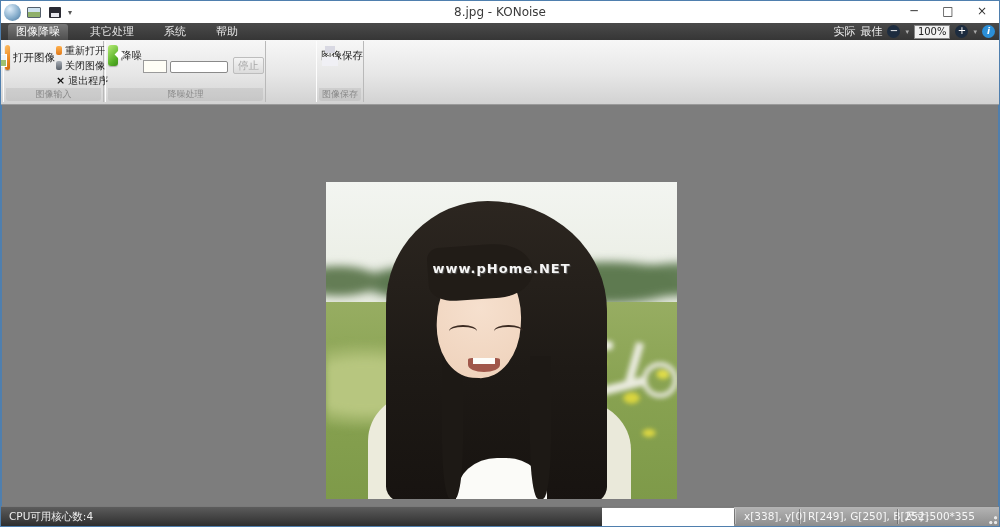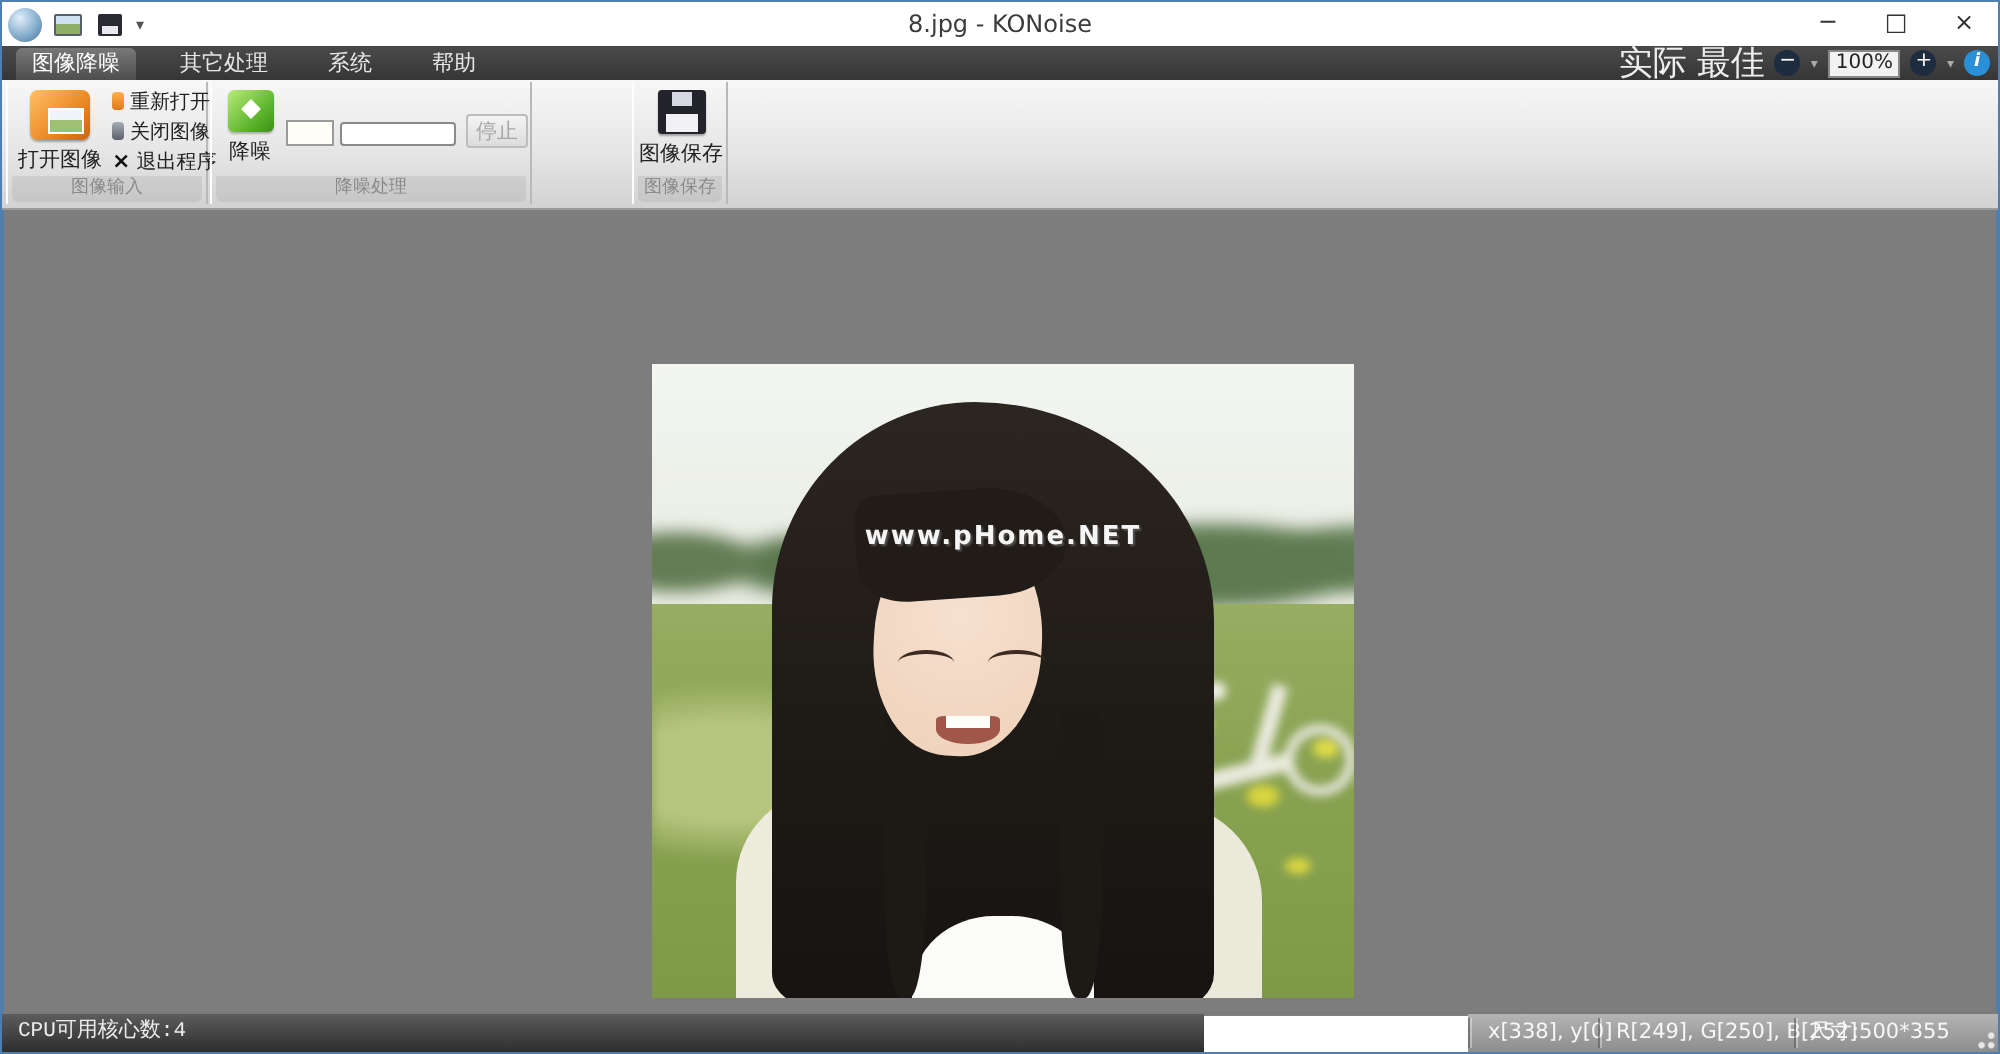--- a/index.html
+++ b/index.html
@@ -24,41 +24,41 @@
   .qat-caret { font-size:8px; color:#555; margin-left:1px; cursor:pointer; }
 
   
   .tabbar { position:absolute; left:0; top:22px; right:0; height:17px;
             background:linear-gradient(180deg,#4a4a4a,#363636); display:flex; align-items:flex-end; }
   .tab { height:16px; line-height:16px; padding:0 8px; font-size:11px; color:#e6e6e6; cursor:pointer; white-space:nowrap; }
   .tab.active { background:linear-gradient(180deg,#787878,#4e4e4e); border-radius:3px 3px 0 0; color:#fff; }
   .tab + .tab { margin-left:14px; }
   .tab:first-child { margin-left:7px; }
   .viewctrl { position:absolute; right:4px; top:0; height:17px; display:flex; align-items:center; gap:5px; }
-  .vlabel { font-size:17px; color:#eee; cursor:pointer; }
+  .vlabel { font-size:11px; color:#eee; cursor:pointer; }
   .zbtn { width:13px; height:13px; border-radius:50%; background:#1d2c3f; color:#fff; font-size:10px;
           line-height:12px; text-align:center; cursor:pointer; }
   .vcaret { font-size:7px; color:#aaa; cursor:pointer; }
   .zval { background:#f2f2f2; border:1px solid #888; color:#222; font-size:10px; line-height:12px;
           padding:0 3px; height:14px; cursor:pointer; }
   .zinfo { width:13px; height:13px; border-radius:50%; background:#2b8fd8; color:#fff; font-size:9px;
            font-style:italic; font-weight:bold; line-height:13px; text-align:center; cursor:pointer; }
 
   
   .ribbon { position:absolute; left:0; top:39px; right:0; height:65px;
             background:linear-gradient(180deg,#f7f7f7,#e6e6e6 55%,#d2d2d2); border-bottom:1px solid #9a9a9a; }
   .rgroup { position:absolute; top:1px; bottom:2px; border-right:1px solid #b9b9b9; border-left:1px solid #fdfdfd; }
   .g-input   { left:2px;   width:101px; }
   .g-denoise { left:104px; width:161px; }
   .g-size    { left:266px; width:48px;  }
   .g-save    { left:315px; width:48px;  }
   .gcaption { position:absolute; left:2px; right:2px; bottom:1px; height:13px; line-height:13px;
               text-align:center; font-size:9px; color:#8a8a8a; background:rgba(140,140,140,0.18);
               border-radius:0 0 3px 3px; white-space:nowrap; overflow:hidden; }
-  .bigbtn { position:absolute; display:flex; flex-direction:column; align-items:center; justify-content:flex-start;
+  .bigbtn { position:absolute; display:flex; flex-direction:row; align-items:center; justify-content:flex-start;
             gap:3px; cursor:pointer; padding-top:3px; }
   .biglabel { font-size:10.5px; color:#222; white-space:nowrap; }
   .smallcol { position:absolute; left:52px; top:2px; width:49px; }
   .smallbtn { display:flex; align-items:center; gap:3px; height:15px; font-size:10px; color:#222;
               cursor:pointer; white-space:nowrap; }
   .ic-openimg { width:30px; height:25px; border-radius:4px; position:relative;
                 background:linear-gradient(135deg,#ffc066,#e8831e 65%,#c9650d); box-shadow:0 1px 1px rgba(0,0,0,.3); }
   .ic-openimg::after { content:""; position:absolute; right:3px; bottom:3px; width:16px; height:11px;
                 background:linear-gradient(180deg,#eef4fa 45%,#9fc070 45%); border:1px solid #fff; }
   .ic-reopen { width:10px; height:9px; border-radius:2px; background:linear-gradient(#ffb14e,#e07818); }
@@ -140,21 +140,21 @@
   .g-eyeL, .g-eyeR { width:8%; height:4%; border-top:2px solid #3c2b22; border-radius:50% 50% 0 0; top:45%; }
   .g-eyeL { left:35%; } .g-eyeR { left:48%; }
   .g-smile { left:40.5%; top:55.5%; width:9%; height:4.5%; background:#a0574a; border-radius:15% 15% 60% 60%; }
   .g-smile::before { content:""; position:absolute; left:15%; top:0; width:70%; height:45%; background:#fdfdfa; }
   .ph-wm { left:0; right:0; top:25%; text-align:center; font-size:13px; font-weight:bold; letter-spacing:1px;
       color:rgba(255,255,255,.95); text-shadow:1px 1px 1px rgba(110,110,110,.65); font-family:"DejaVu Sans",sans-serif; }
 
   
   .statusbar { position:absolute; left:0; bottom:0; right:0; height:20px; border-top:1px solid #7a7a7a; }
   .st-left { position:absolute; left:0; top:0; bottom:0; width:601px; color:#ececec; font-size:10.5px;
-      line-height:19px; padding-left:8px; background:linear-gradient(180deg,#5c5c5c,#2e2e2e);font-family:Liberation Mono, monospace; }
+      line-height:19px; padding-left:8px; background:linear-gradient(180deg,#5c5c5c,#2e2e2e); }
   .st-right { position:absolute; left:733px; right:0; top:0; bottom:0; color:#f7f7f7; font-size:10.5px;
       line-height:19px; background:linear-gradient(180deg,#b4b4b4,#8d8d8d); }
   .st-right span { position:absolute; white-space:nowrap; }
   .st-pos { left:10px; } .st-rgb { left:74px; } .st-size { left:171px; }
   .st-sep { position:absolute; top:2px; bottom:2px; width:1px; background:rgba(90,90,90,.6);
       box-shadow:1px 0 0 rgba(255,255,255,.35); }
   .sep1 { left:0; } .sep2 { left:65px; } .sep3 { left:163px; }
   .grip { position:absolute; right:1px; bottom:1px; width:12px; height:12px; cursor:nwse-resize; background:
       radial-gradient(2px 2px at 80% 80%, #e8e8e8 60%, transparent),
       radial-gradient(2px 2px at 80% 40%, #e8e8e8 60%, transparent),

